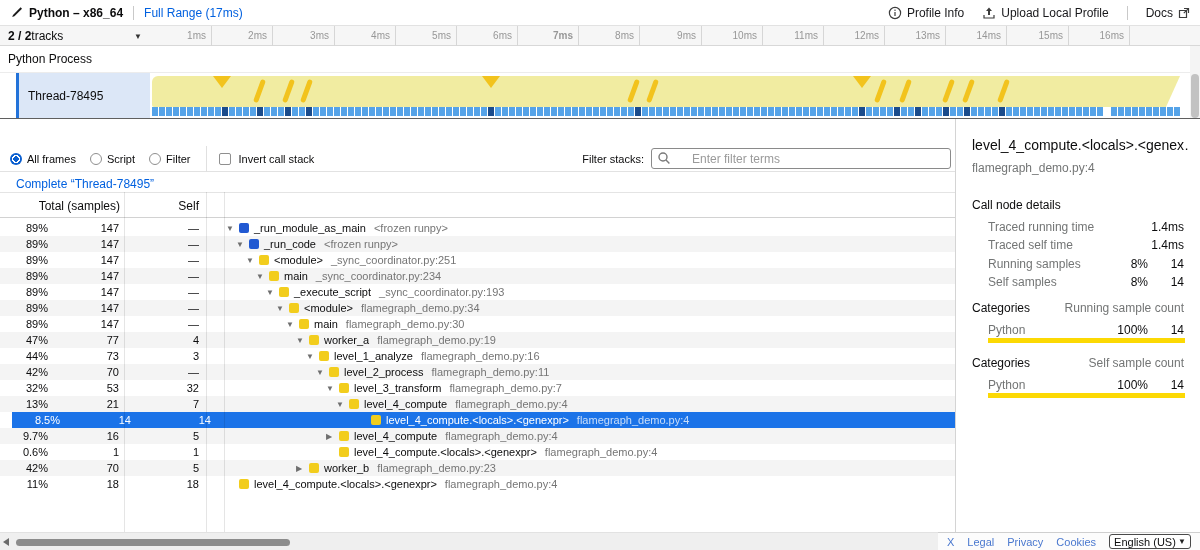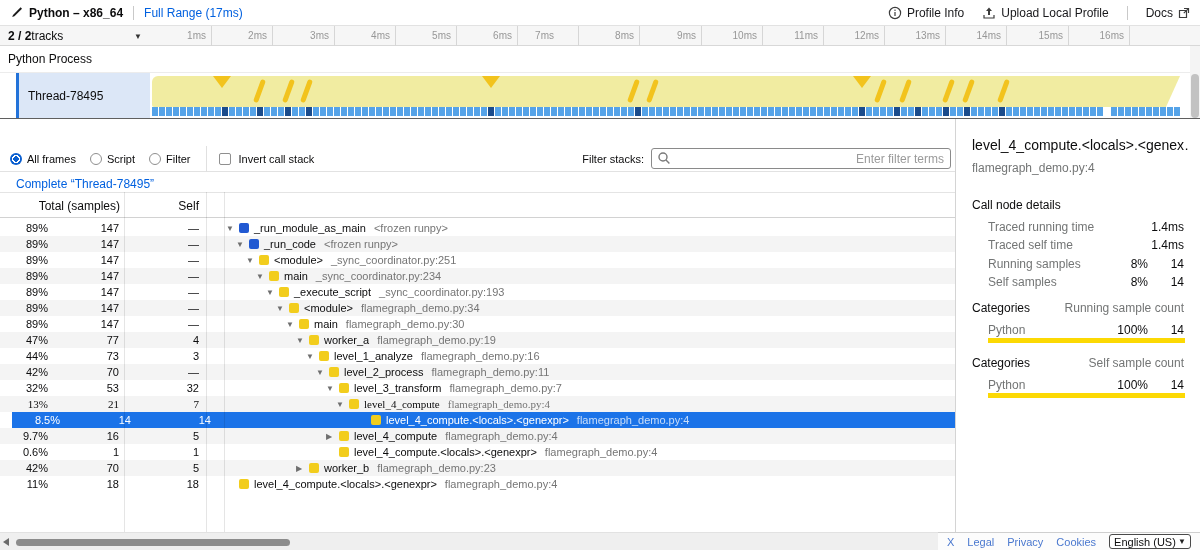--- a/index.html
+++ b/index.html
@@ -63,22 +63,22 @@
   
   .settings { position:absolute; left:0; top:146px; width:955px; height:26px; background:#fff;
     border-bottom:1px solid #e2e2e2; display:flex; align-items:center; padding:0 4px 0 10px; }
   .radio { width:12px; height:12px; border-radius:50%; border:1px solid #8f8f8f; background:#fff; margin-right:5px; cursor:pointer; }
   .radio.sel { border:none; background:radial-gradient(circle, #0b5fd0 0 2.6px, #fff 2.6px 4.2px, #0b5fd0 4.2px); }
   .rlabel { margin-right:14px; cursor:default; }
   .vsep { width:1px; height:26px; background:#e0e0e0; margin:0 12px 0 2px; }
   .checkbox { width:12px; height:12px; border:1px solid #8f8f8f; border-radius:2px; background:#fff; margin-right:7px; cursor:pointer; }
   .filter-label { margin-left:auto; margin-right:7px; }
   .filter-box { position:relative; width:300px; height:21px; }
-  .filter-input { width:100%; height:100%; border:1px solid #8a8a8a; border-radius:3px; padding:0 6px 0 18px;
-    font-family:"Liberation Sans",sans-serif; font-size:12px; color:#0c0c0d; outline:none; background:#fff;text-align:right; }
+  .filter-input { width:100%; height:100%; border:1px solid #8a8a8a; border-radius:3px; padding:0 6px 0 40px;
+    font-family:"Liberation Sans",sans-serif; font-size:12px; color:#0c0c0d; outline:none; background:#fff; }
   .filter-input::placeholder { color:#9a9a9a; }
   .search-glyph { position:absolute; left:6px; top:3px; }
 
   
   .link-row { position:absolute; left:0; top:172px; width:955px; height:20px; }
   .complete-link { position:absolute; left:16px; top:5px; font-size:12px; color:#0060df; cursor:pointer; }
   .thead { position:absolute; left:0; top:192px; width:955px; height:26px; background:#fff;
     border-top:1px solid #e4e4e4; border-bottom:1px solid #d2d2d2; font-size:12px; }
   .th-total { position:absolute; left:0; top:6px; width:120px; text-align:right; }
   .th-self { position:absolute; left:128px; top:6px; width:71px; text-align:right; }
@@ -185,21 +185,21 @@
         <span class="ticklabel" style="left: 59px;">2ms</span>
         <span class="tickline" style="left: 122px;"></span>
         <span class="ticklabel" style="left: 121px;">3ms</span>
         <span class="tickline" style="left: 184px;"></span>
         <span class="ticklabel" style="left: 182px;">4ms</span>
         <span class="tickline" style="left: 245px;"></span>
         <span class="ticklabel" style="left: 243px;">5ms</span>
         <span class="tickline" style="left: 306px;"></span>
         <span class="ticklabel" style="left: 304px;">6ms</span>
         <span class="tickline" style="left: 367px;"></span>
-        <span class="ticklabel" style="left: 346px;">7ms</span>
+        <span class="ticklabel" style="left: 365px; font-weight: bold;">7ms</span>
         <span class="tickline" style="left: 428px;"></span>
         <span class="ticklabel" style="left: 426px;">8ms</span>
         <span class="tickline" style="left: 489px;"></span>
         <span class="ticklabel" style="left: 488px;">9ms</span>
         <span class="tickline" style="left: 551px;"></span>
         <span class="ticklabel" style="left: 549px;">10ms</span>
         <span class="tickline" style="left: 612px;"></span>
         <span class="ticklabel" style="left: 610px;">11ms</span>
         <span class="tickline" style="left: 673px;"></span>
         <span class="ticklabel" style="left: 671px;">12ms</span>
@@ -544,21 +544,21 @@
         <span class="c c-pct">32%</span>
         <span class="c c-total">53</span>
         <span class="c c-self">32</span>
         <div class="treecell" style="padding-left: 326px;">
           <span class="tw">▼</span>
           <span class="ficon" style="background: rgb(242, 205, 29);"></span>
           <span class="fname">level_3_transform</span>
           <span class="floc">flamegraph_demo.py:7</span>
         </div>
       </div>
-      <div class="trow even" style="top: 176px; font-family: Liberation Serif, serif;">
+      <div class="trow even" style="top: 176px;">
         <span class="c c-pct">13%</span>
         <span class="c c-total">21</span>
         <span class="c c-self">7</span>
         <div class="treecell" style="padding-left: 336px;">
           <span class="tw">▼</span>
           <span class="ficon" style="background: rgb(242, 205, 29);"></span>
           <span class="fname">level_4_compute</span>
           <span class="floc">flamegraph_demo.py:4</span>
         </div>
       </div>

